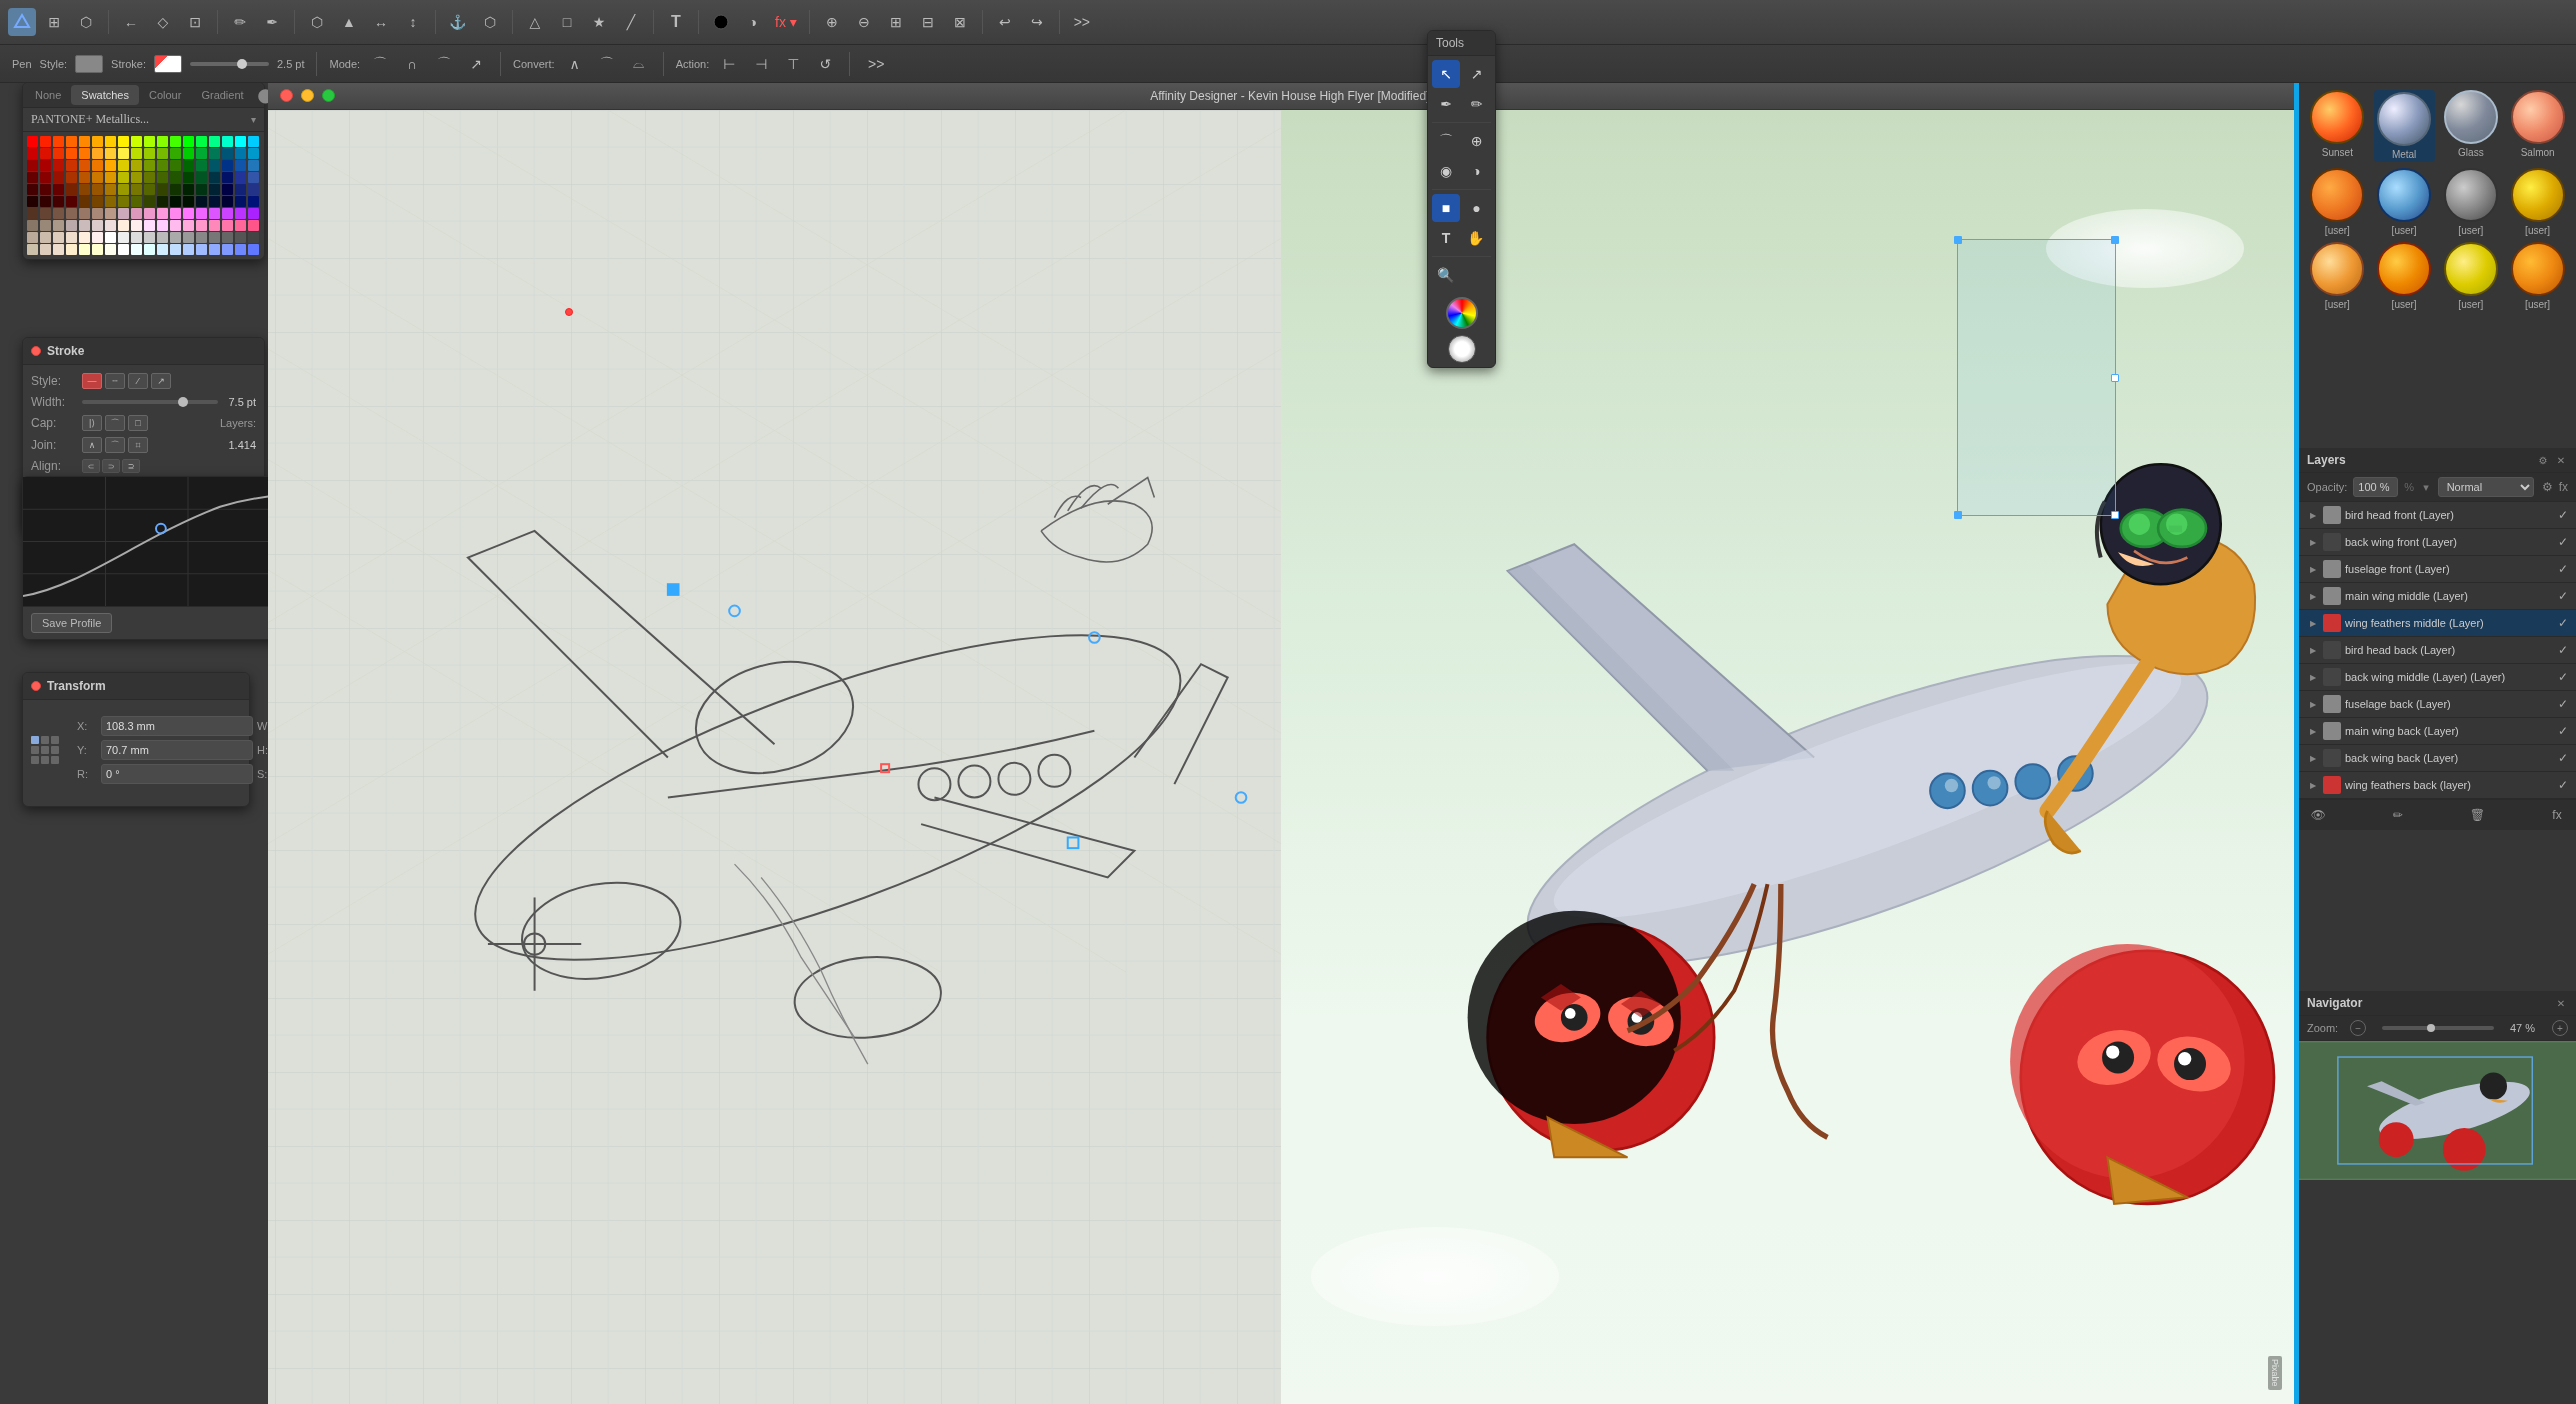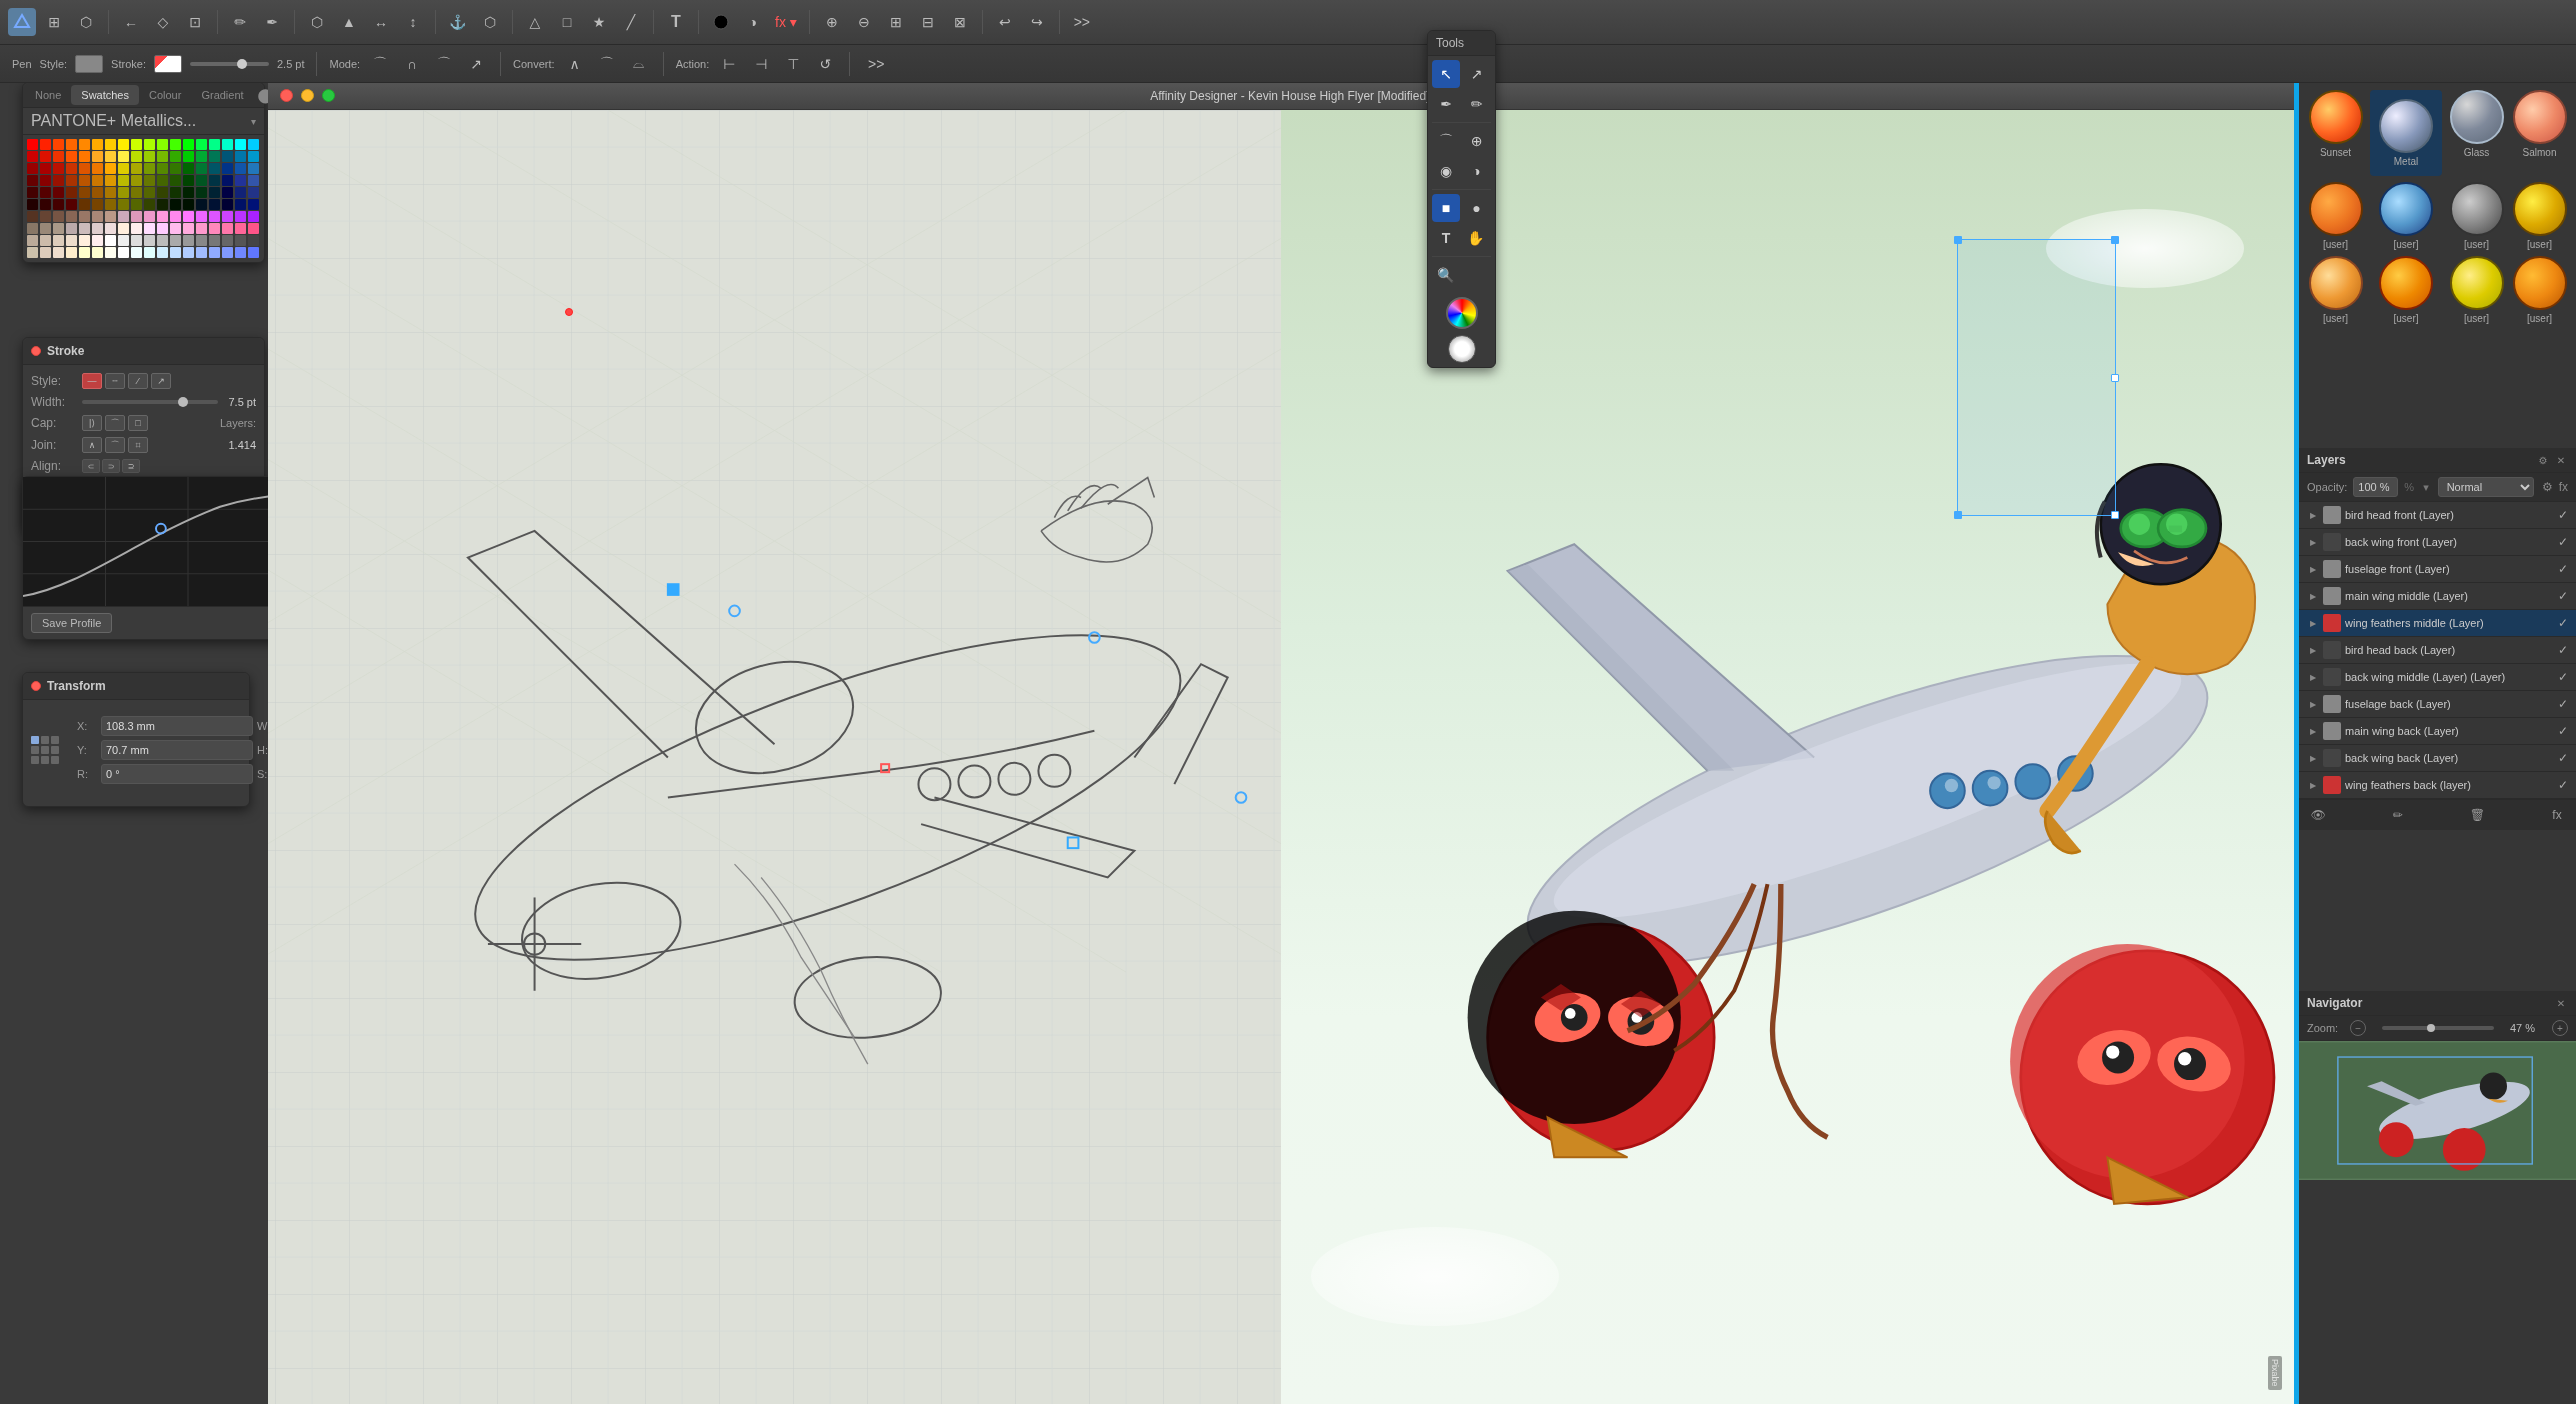--- a/index.html
+++ b/index.html
@@ -139,21 +139,21 @@
     }
 
     .swatches-header {
       padding: 4px 8px;
       display: flex;
       align-items: center;
       gap: 4px;
       border-bottom: 1px solid #2a2a2a;
     }
 
-    .swatches-title { color: #bbb; font-size: 16px; flex: 1; }
+    .swatches-title { color: #bbb; font-size: 12px; flex: 1; font-family: Liberation Serif, serif; }
 
     .color-grid {
       padding: 4px;
       display: grid;
       grid-template-columns: repeat(18, 1fr);
       gap: 1px;
     }
 
     .color-swatch {
       width: 11px;
@@ -1262,21 +1262,21 @@
       </select>
     </div>
 
     <div class="styles-grid">
 
       <div class="style-item">
         <div class="style-circle" style="background:radial-gradient(circle at 35% 35%, #ffcc66, #ff6622, #cc2200);border:2px solid #664400;"></div>
         <span class="style-name">Sunset</span>
       </div>
 
-      <div class="style-item" style="background:#1a3a5a;border-radius:4px;padding:9px;">
+      <div class="style-item" style="background:#1a3a5a;border-radius:4px;padding:2px;">
         <div class="style-circle" style="background:radial-gradient(circle at 30% 30%, #eeeeff, #8899bb, #445566);border:2px solid #556677;"></div>
         <span class="style-name">Metal</span>
       </div>
 
       <div class="style-item">
         <div class="style-circle" style="background:radial-gradient(circle at 30% 25%, rgba(255,255,255,0.8), rgba(200,220,255,0.5), rgba(150,180,220,0.4));border:2px solid #aabbcc;"></div>
         <span class="style-name">Glass</span>
       </div>
 
       <div class="style-item">

